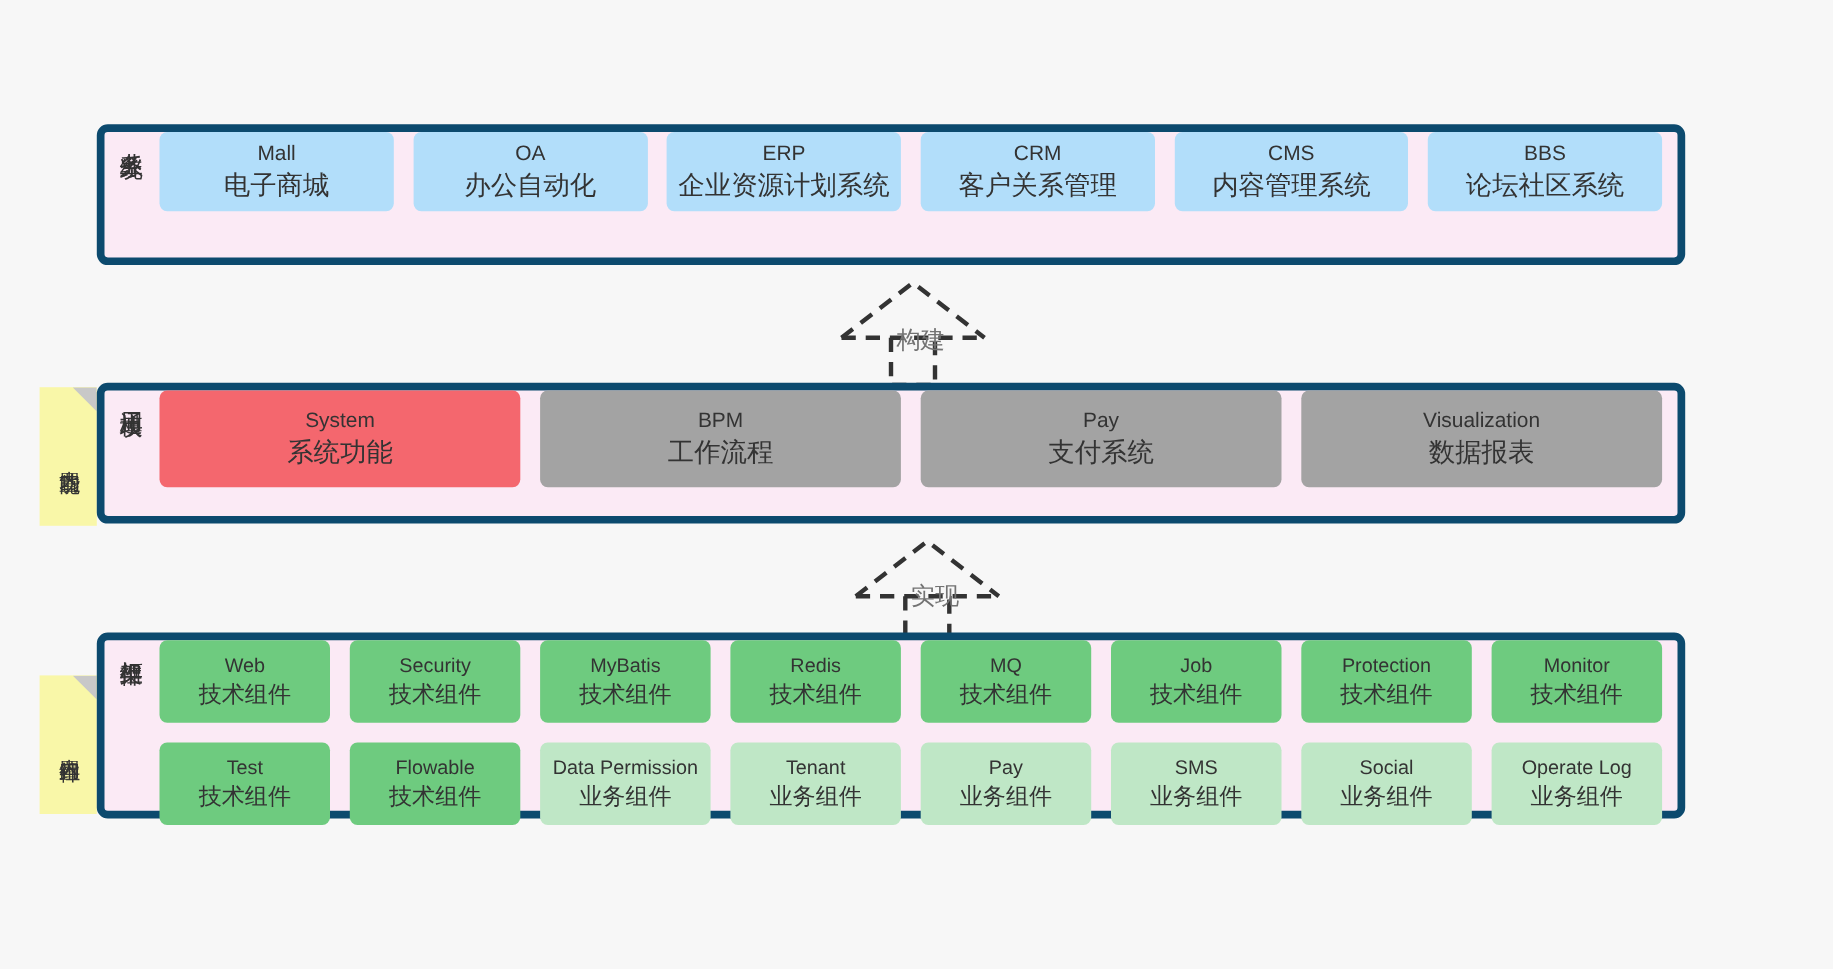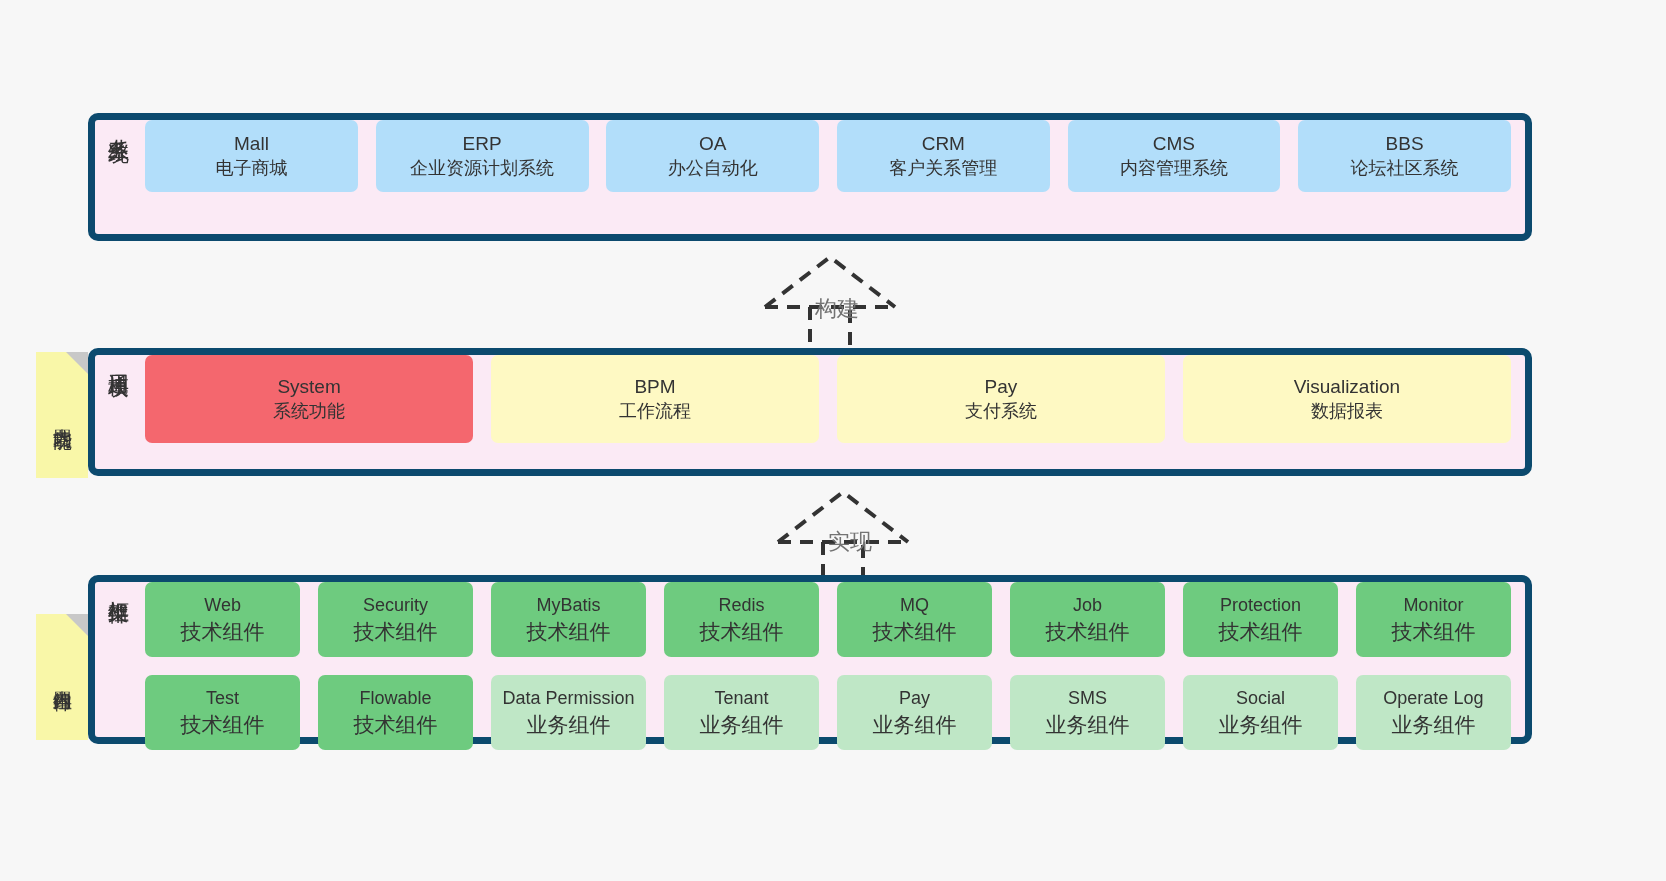--- a/index.html
+++ b/index.html
@@ -70,27 +70,27 @@
     flex-direction: column;
     align-items: center;
     justify-content: center;
     text-align: center;
     line-height: 1.3;
     color: #333333;
     padding: 4px 6px;
     user-select: none;
   }
   .card .en { font-size: 19px; }
-  .card .cn { font-size: 18px; }
+  .card .cn { font-size: 24px; }
   .card.small .en { font-size: 18px; }
   .card.small .cn { font-size: 21px; }
 
   .c-blue       { background: #b2defa; }
   .c-red        { background: #f4676e; }
-  .c-pink       { background: #fef9c3; }
+  .c-pink       { background: #a3a3a3; }
   .c-green      { background: #6ecb7f; }
   .c-greenlight { background: #bfe7c6; }
 
   
   #layer-business  { left: 88px;  top: 113px; width: 1444px; height: 128px; }
   #layer-common    { left: 88px;  top: 348px; width: 1444px; height: 128px; }
   #layer-framework { left: 88px;  top: 575px; width: 1444px; height: 169px; }
 
   #layer-business .card  { height: 72px; }
   #layer-common .card    { height: 88px; }
@@ -162,26 +162,26 @@
 
   <div class="layer" id="layer-business">
     <div class="layer-title">业务系统</div>
     <div class="layer-body">
       <div class="row">
         <div class="card c-blue">
           <span class="en">Mall</span>
           <span class="cn">电子商城</span>
         </div>
         <div class="card c-blue">
+          <span class="en">OA</span>
+          <span class="cn">办公自动化</span>
+        </div>
+        <div class="card c-blue">
           <span class="en">ERP</span>
           <span class="cn">企业资源计划系统</span>
-        </div>
-        <div class="card c-blue">
-          <span class="en">OA</span>
-          <span class="cn">办公自动化</span>
         </div>
         <div class="card c-blue">
           <span class="en">CRM</span>
           <span class="cn">客户关系管理</span>
         </div>
         <div class="card c-blue">
           <span class="en">CMS</span>
           <span class="cn">内容管理系统</span>
         </div>
         <div class="card c-blue">

